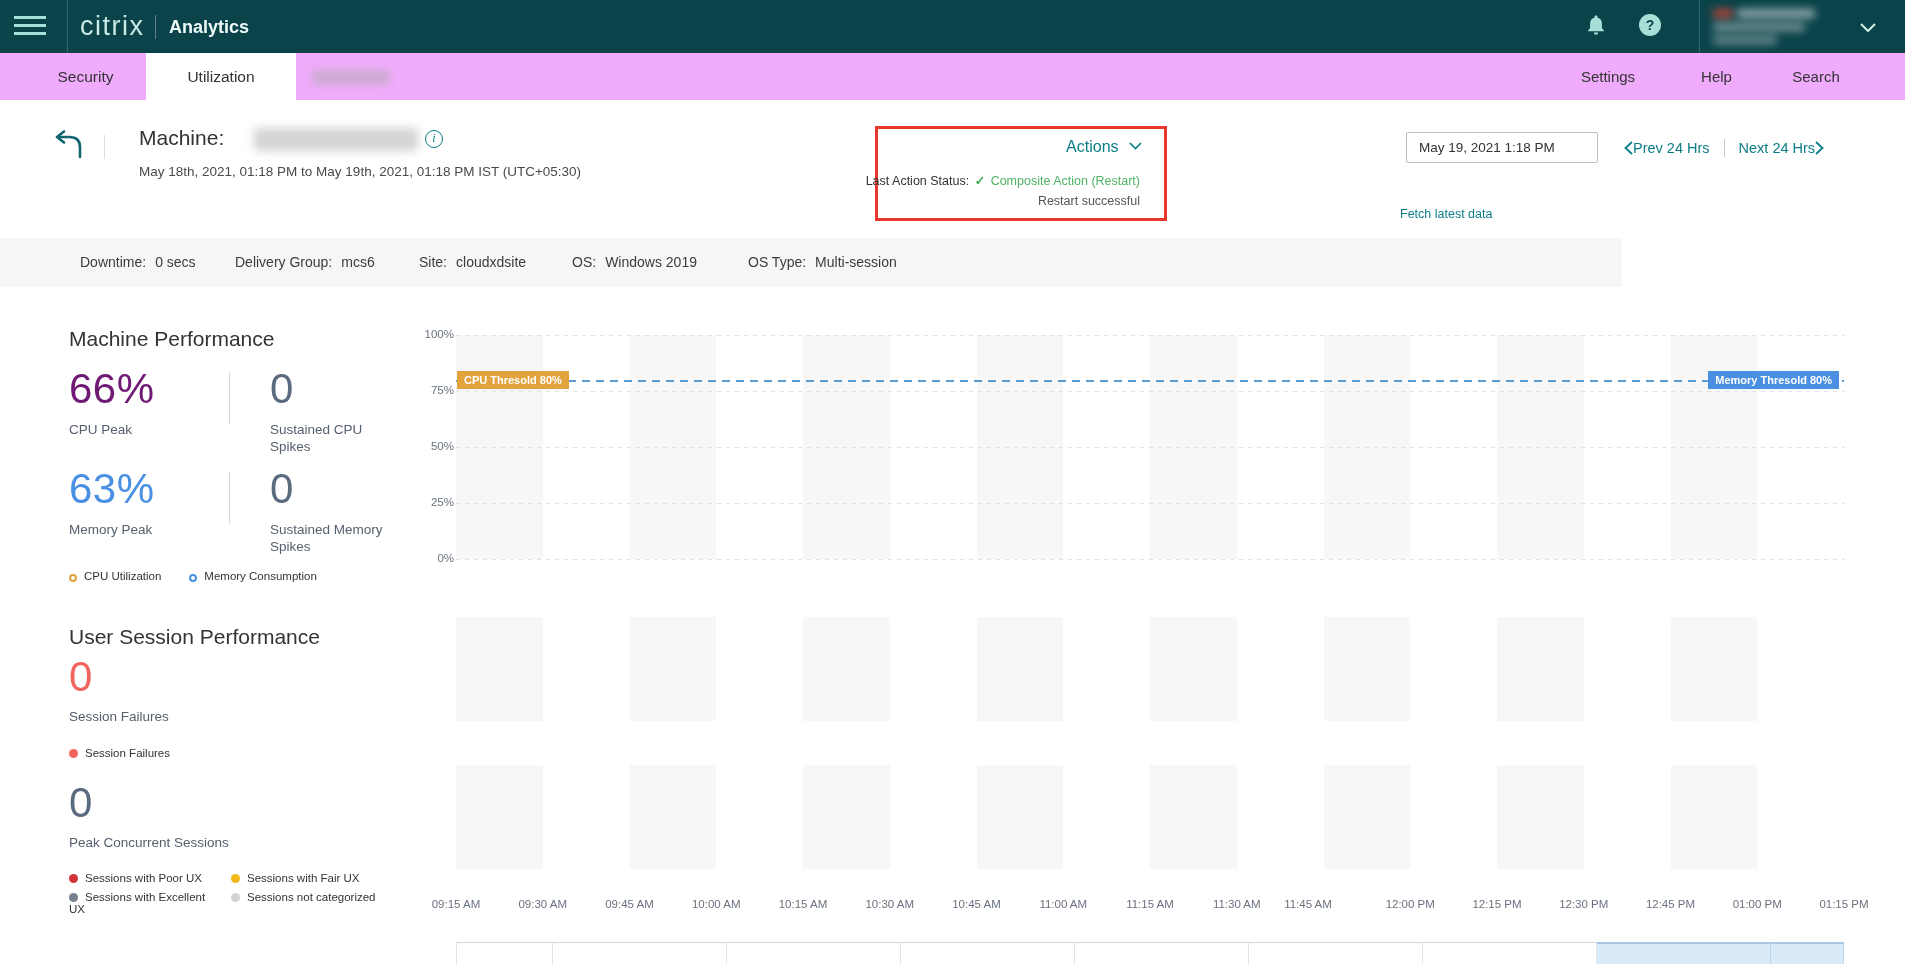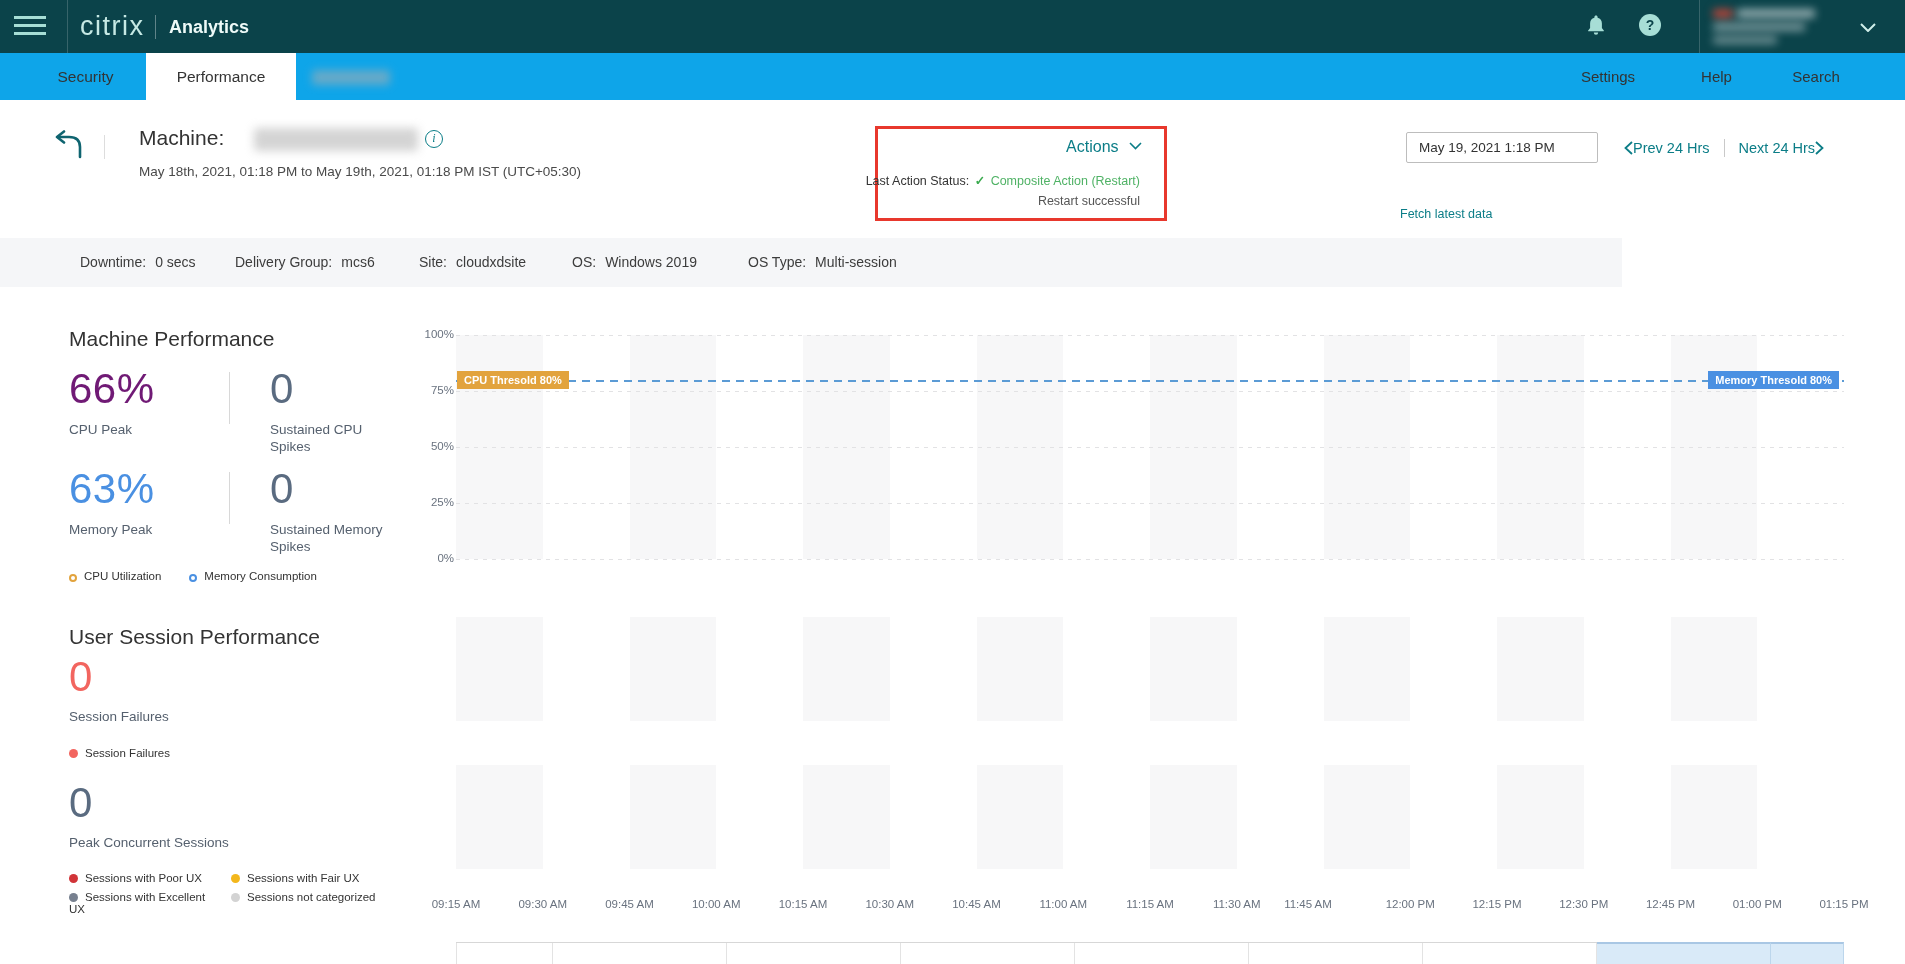--- a/index.html
+++ b/index.html
@@ -17,21 +17,21 @@
   .brand-sep { position:absolute; left:155px; top:15px; width:1px; height:24px; background:rgba(255,255,255,.35); }
   .product { position:absolute; left:169px; top:0; line-height:54px; font-size:18px; font-weight:600; color:#eefaf8; }
   .icon-btn { position:absolute; top:14px; width:24px; height:24px; cursor:pointer; }
   .help-circle { width:22px; height:22px; border-radius:50%; background:#a7ded6; color:#0b434a;
     font-size:14px; font-weight:700; text-align:center; line-height:22px; }
   .user-block { position:absolute; left:1705px; top:0; width:150px; height:53px; cursor:pointer; }
   .blurbar { position:absolute; border-radius:2px; filter:blur(4px); }
   .nav-chevron { position:absolute; left:1860px; top:23px; cursor:pointer; }
 
   
-  .tabbar { position:absolute; left:0; top:53px; width:1905px; height:47px; background:#0ea5e9; }
+  .tabbar { position:absolute; left:0; top:53px; width:1905px; height:47px; background:#f0abfc; }
   .tab { position:absolute; top:0; height:47px; line-height:47px; text-align:center;
     font-size:15.5px; color:#333; cursor:pointer; }
   .tab.active { background:#fff; }
   .tab-redacted { position:absolute; left:312px; top:17px; width:78px; height:15px;
     background:#aeaeae; opacity:.55; border-radius:2px; filter:blur(4px); cursor:pointer; }
   .toplink { position:absolute; top:0; height:47px; line-height:47px; text-align:center;
     font-size:15px; color:#333; cursor:pointer; }
 
   
   .header { position:absolute; left:0; top:100px; width:1905px; height:138px; background:#fff; }
@@ -144,21 +144,21 @@
     </div>
     <div class="nav-chevron">
       <svg width="16" height="9" viewBox="0 0 16 9" fill="none" stroke="#cfeee9" stroke-width="2">
           <polyline points="1,1 8,8 15,1"></polyline>
         </svg>
     </div>
   </div>
 
   <div class="tabbar">
     <div class="tab" style="left:38px;width:95px">Security</div>
-    <div class="tab active" style="left:146px;width:150px">Performance</div>
+    <div class="tab active" style="left:146px;width:150px">Utilization</div>
     <div class="tab-redacted"></div>
     <div class="toplink" style="left:1578px;width:60px">Settings</div>
     <div class="toplink" style="left:1699px;width:35px">Help</div>
     <div class="toplink" style="left:1786px;width:60px">Search</div>
   </div>
 
   <div class="header">
     <div class="back-btn">
       <svg width="34" height="30" viewBox="0 0 34 30" fill="none" stroke="#0f6470" stroke-width="2.6" stroke-linecap="round" stroke-linejoin="round">
         <path d="M30 27 L30 17 C30 10 26 7 19 7 L8 7"></path>

